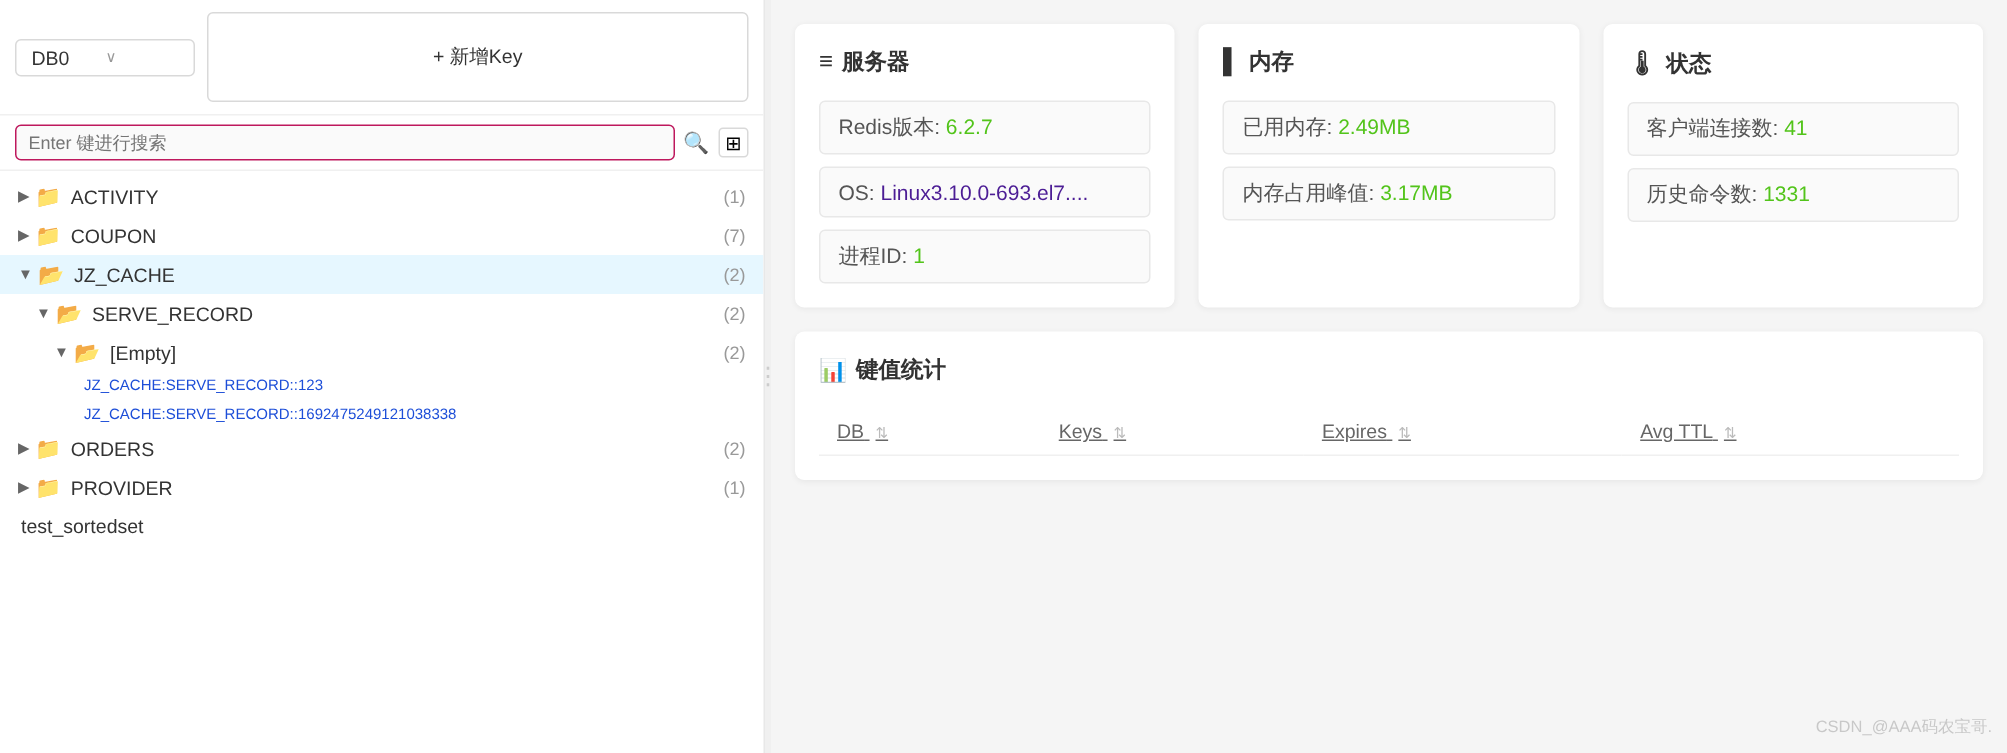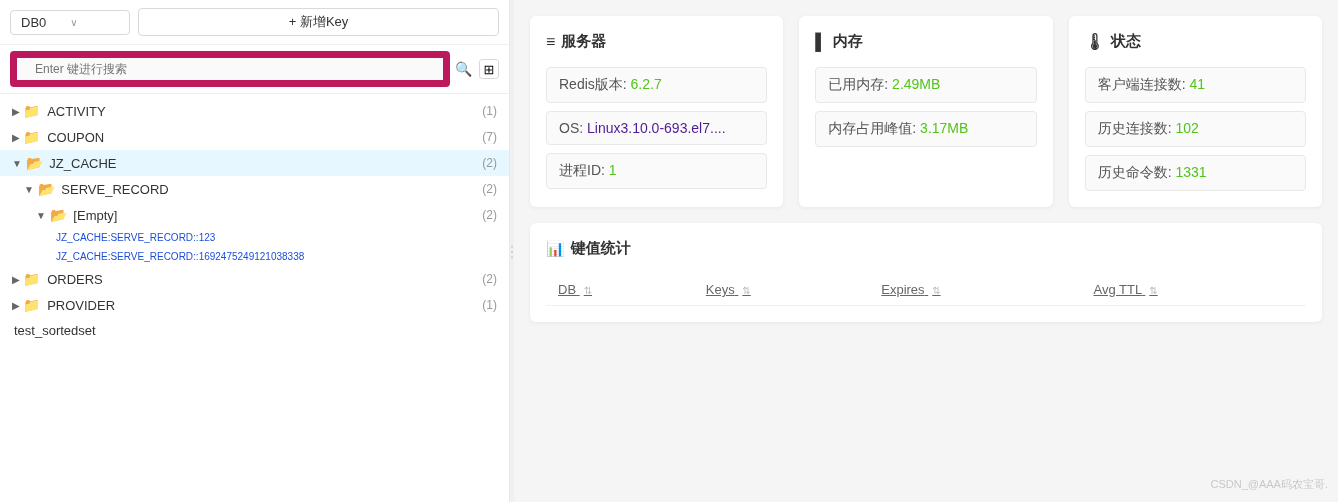--- a/index.html
+++ b/index.html
@@ -45,42 +45,42 @@
 
     .db-select-text { font-size: 13px; color: #333; }
     .db-select-arrow { color: #999; font-size: 10px; }
 
     .add-key-btn {
       display: flex;
       align-items: center;
       gap: 4px;
       border: 1px solid #d9d9d9;
       border-radius: 4px;
-      padding: 4px 16px;
+      padding: 20px 16px;
       background: #fff;
       cursor: pointer;
       color: #333;
       font-size: 13px;
       flex: 1;
       justify-content: center;
     }
 
     .search-bar {
       display: flex;
       align-items: center;
       padding: 6px 10px;
       border-bottom: 1px solid #f0f0f0;
       gap: 6px;
     }
 
     .search-input {
       flex: 1;
-      border: 7px solid #be185d;
+      border: 1px solid #be185d;
       border-radius: 4px;
-      padding: 4px 18px;
+      padding: 4px 8px;
       font-size: 12px;
       color: #999;
       outline: none;
       background: #fafafa;
     }
 
     .search-icon-btn {
       color: #999;
       cursor: pointer;
       font-size: 14px;
@@ -365,24 +365,20 @@
     </div>
 
     <div class="info-card">
       <div class="card-title">
         <span style="font-size:16px;">🌡</span>
         <span>状态</span>
       </div>
       <div class="info-row">
         <span>客户端连接数: </span>
         <span class="info-value-green">41</span>
-      </div>
-      <div class="info-row">
-        <span>历史连接数: </span>
-        <span class="info-value-green">102</span>
       </div>
       <div class="info-row">
         <span>历史命令数: </span>
         <span class="info-value-green">1331</span>
       </div>
     </div>
   </div>
 
   <div class="stats-section">
     <div class="stats-title">

